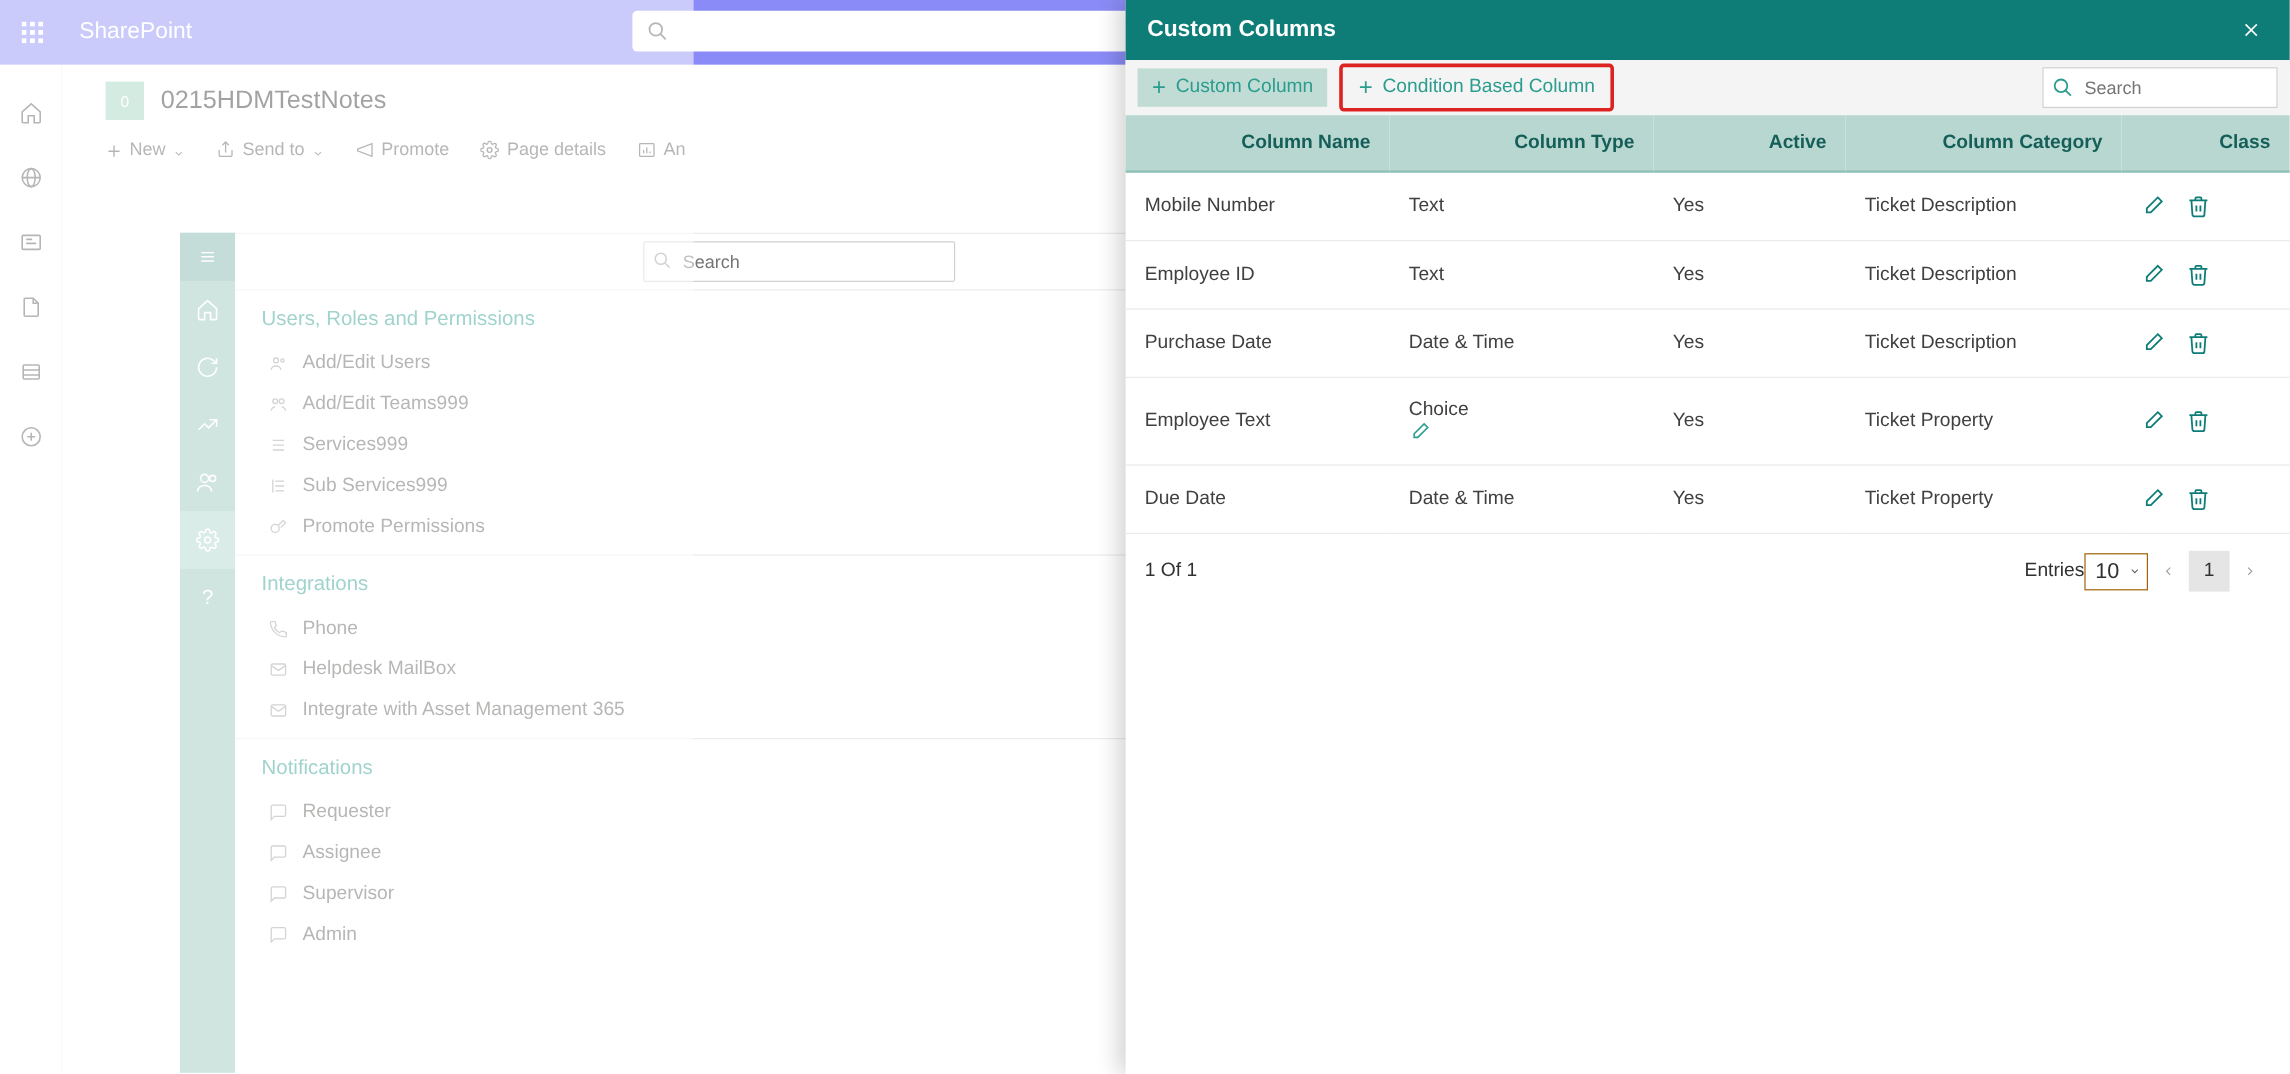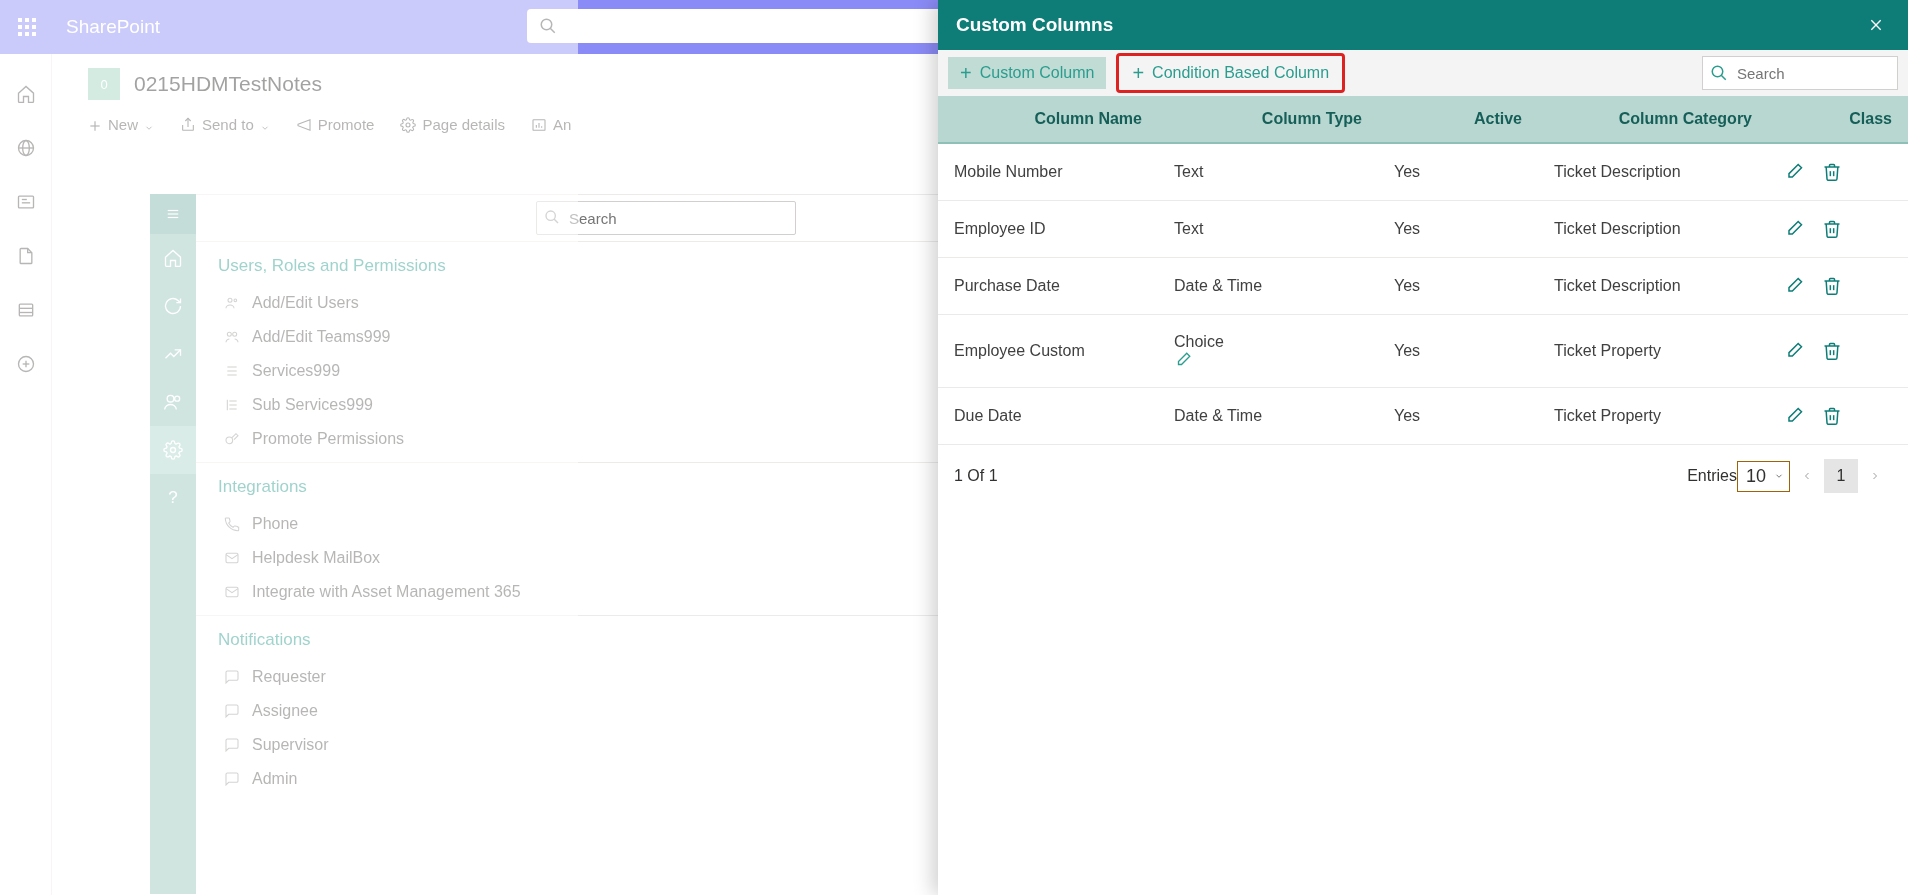--- a/index.html
+++ b/index.html
@@ -537,21 +537,21 @@
                   <path d="M19 6l-1 14a2 2 0 0 1-2 2H8a2 2 0 0 1-2-2L5 6"></path>
                   <path d="M10 11v6"></path>
                   <path d="M14 11v6"></path>
                   <path d="M9 6V4a1 1 0 0 1 1-1h4a1 1 0 0 1 1 1v2"></path>
                 </svg>
               </span>
             </div>
           </td>
         </tr>
         <tr>
-          <td>Employee Custom</td>
+          <td>Employee Text</td>
           <td><span>Choice</span><span class="choice-edit"><svg width="18" height="18" viewBox="0 0 24 24" fill="none" stroke="#2a9d8f" stroke-width="1.8">
                 <path d="M17 3l4 4-11 11H6v-4z"></path>
               </svg></span></td>
           <td>Yes</td>
           <td>Ticket Property</td>
           <td>
             <div class="action-cell">
               <span>
                 <svg width="20" height="20" viewBox="0 0 24 24" fill="none" stroke="#0e7d77" stroke-width="1.8">
                   <path d="M17 3l4 4-11 11H6v-4z"></path>

